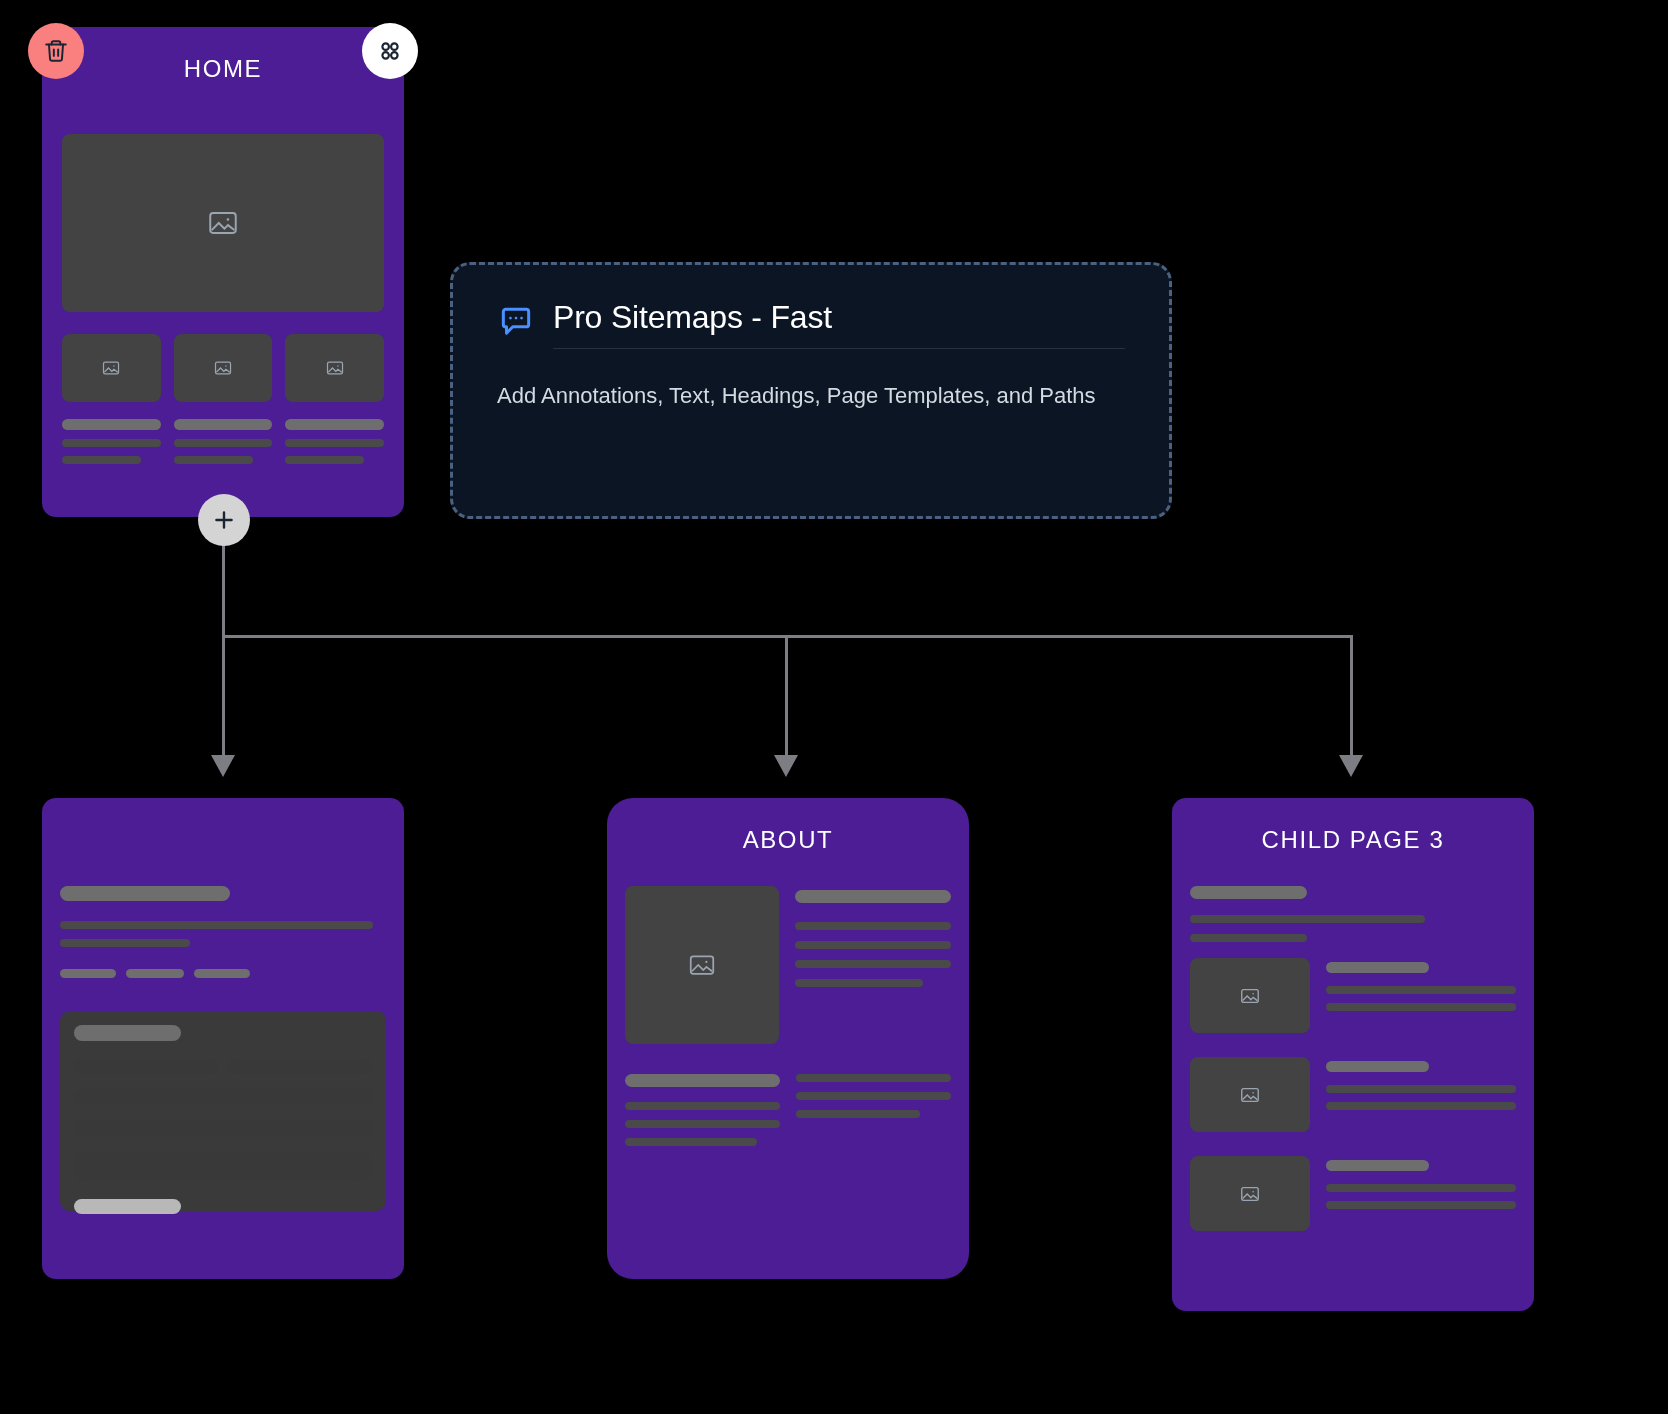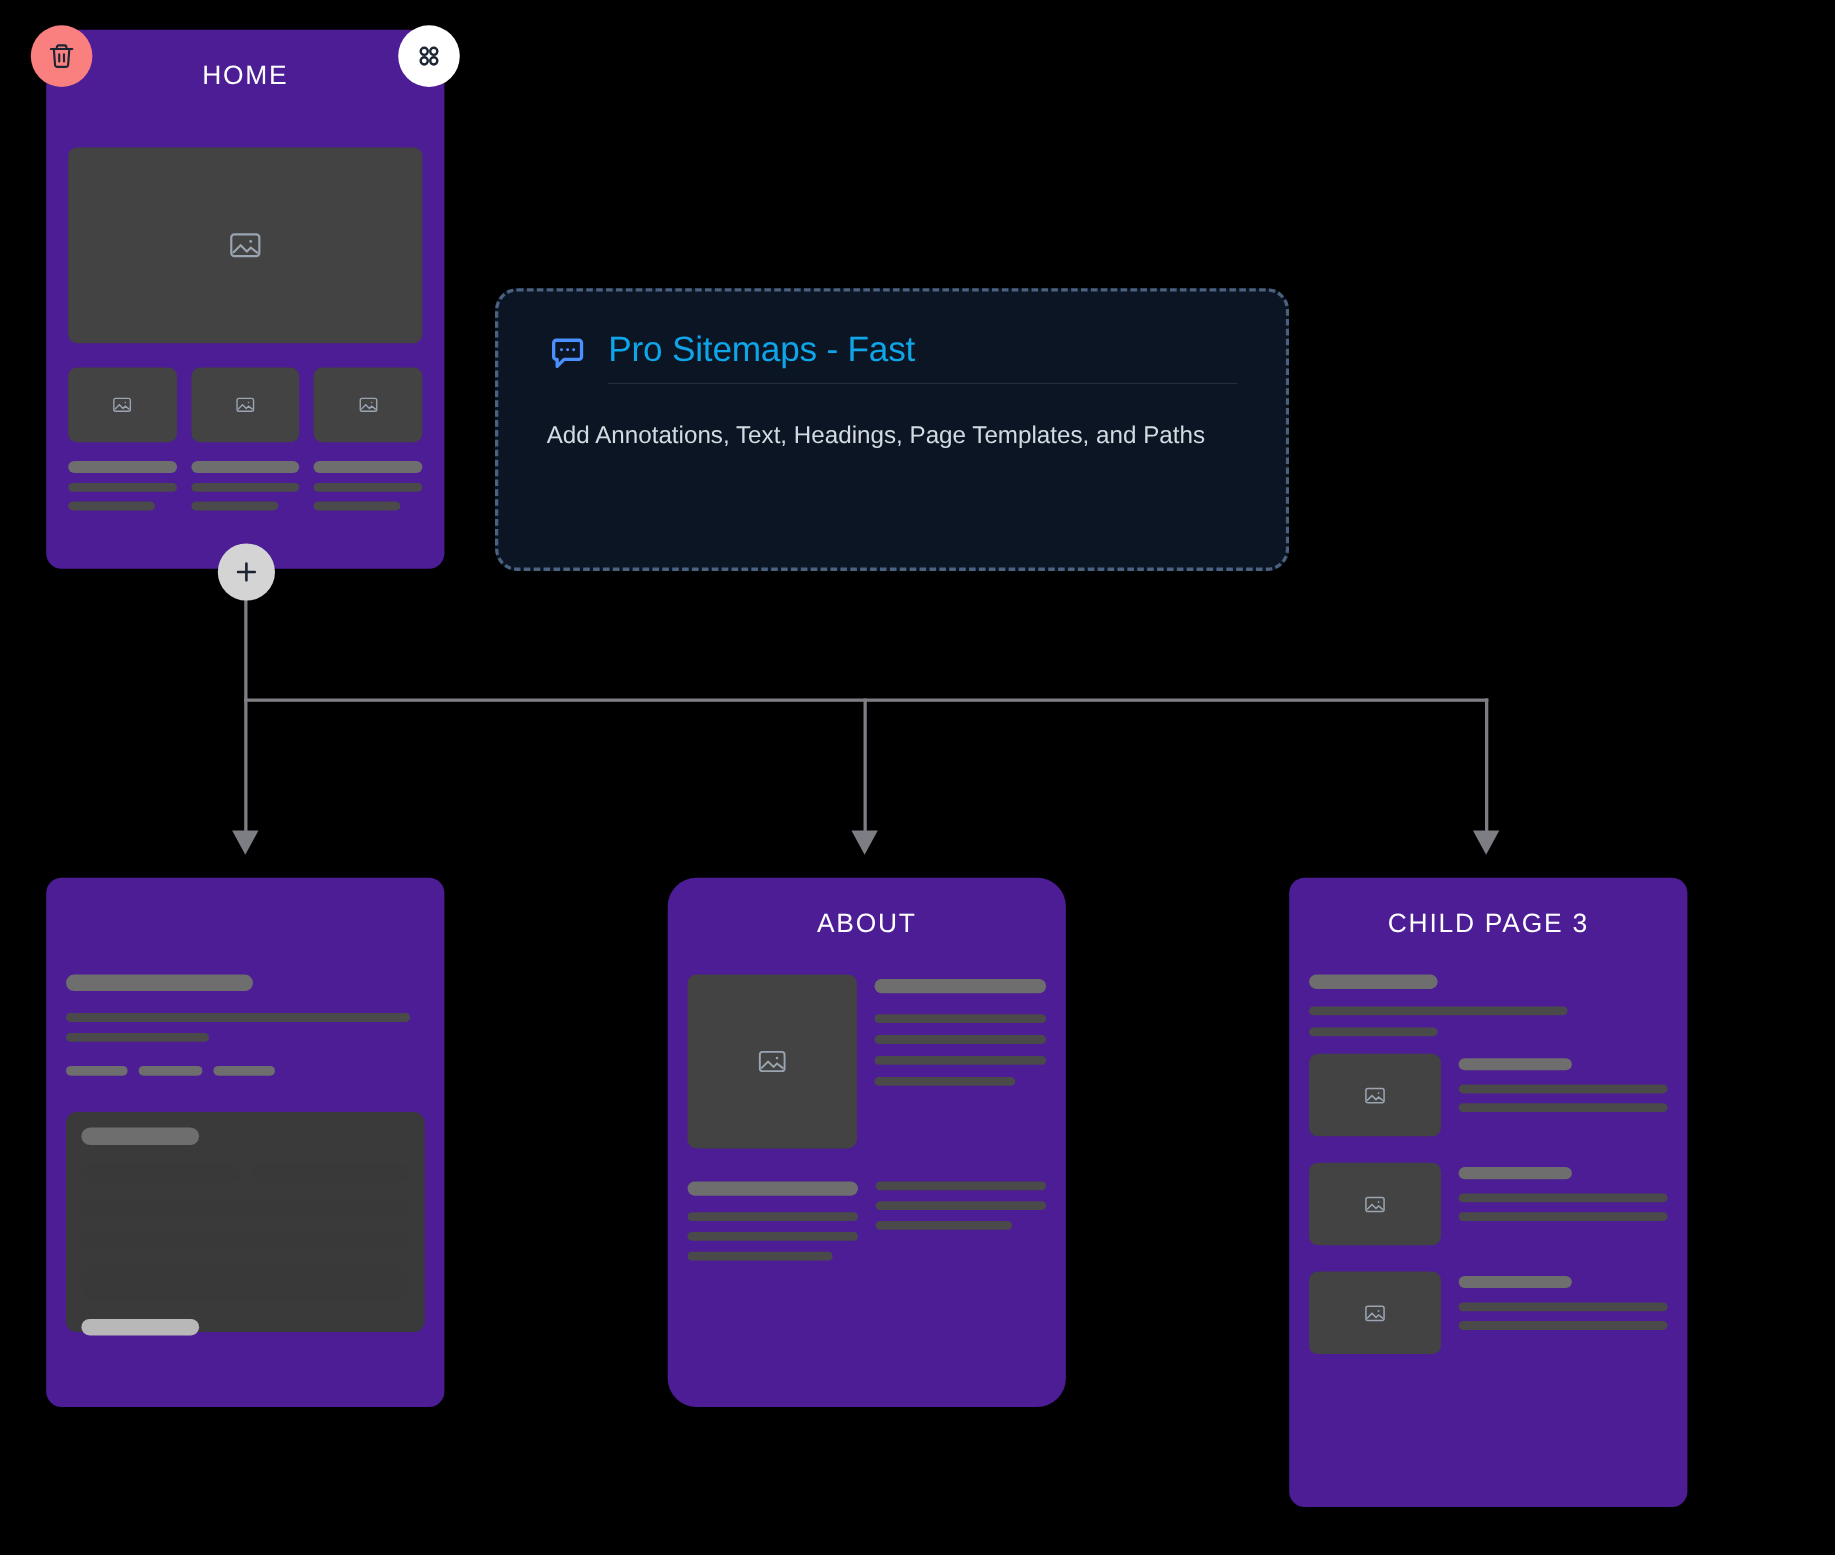--- a/index.html
+++ b/index.html
@@ -104,21 +104,21 @@
     left: 450px; top: 262px;
     width: 722px; height: 257px;
     background: #0c1523;
     border: 3px dashed #4a6280;
     border-radius: 20px;
     padding: 34px 44px;
   }
   .anno-head { display: flex; align-items: flex-start; gap: 18px; }
   .anno-title-wrap { flex: 1; }
   .anno-title {
-    color: #0ea5e9;
+    color: #ffffff;
     font-size: 32px;
     font-weight: 400;
     letter-spacing: -0.2px;
     padding-bottom: 12px;
   }
   .anno-rule { height: 1px; background: #25313f; width: 100%; }
   .anno-body {
     margin-top: 28px;
     color: #d3dae2;
     font-size: 22px;
@@ -139,21 +139,21 @@
 
   
   #about-card { left: 607px; top: 798px; width: 362px; height: 481px; border-radius: 26px; }
   .about-grid { position:absolute; left: 18px; top: 88px; width: 326px; display:flex; gap: 16px; }
   #about-img { width: 154px; height: 158px; }
   .about-right { flex: 1; display:flex; flex-direction:column; gap: 11px; padding-top: 4px; }
   .about-lower { position:absolute; left: 18px; top: 276px; width: 326px; display:flex; gap: 16px; }
   .about-lower-col { flex:1; display:flex; flex-direction:column; gap: 10px; }
 
   
-  #child3-card { left: 1172px; top: 798px; width: 362px; height: 572px; }
+  #child3-card { left: 1172px; top: 798px; width: 362px; height: 513px; }
   .c3-intro { position:absolute; left: 18px; top: 88px; width: 326px; display:flex; flex-direction:column; gap: 11px; }
   .c3-list { position:absolute; left: 18px; top: 160px; width: 326px; display:flex; flex-direction:column; gap: 24px; }
   .c3-row { display:flex; gap: 16px; }
   .c3-row .img-box { width: 120px; height: 75px; flex: none; }
   .c3-row-text { flex:1; display:flex; flex-direction:column; gap: 9px; padding-top: 4px; }
 </style>
 </head>
 <body>
 
 <div id="canvas">

